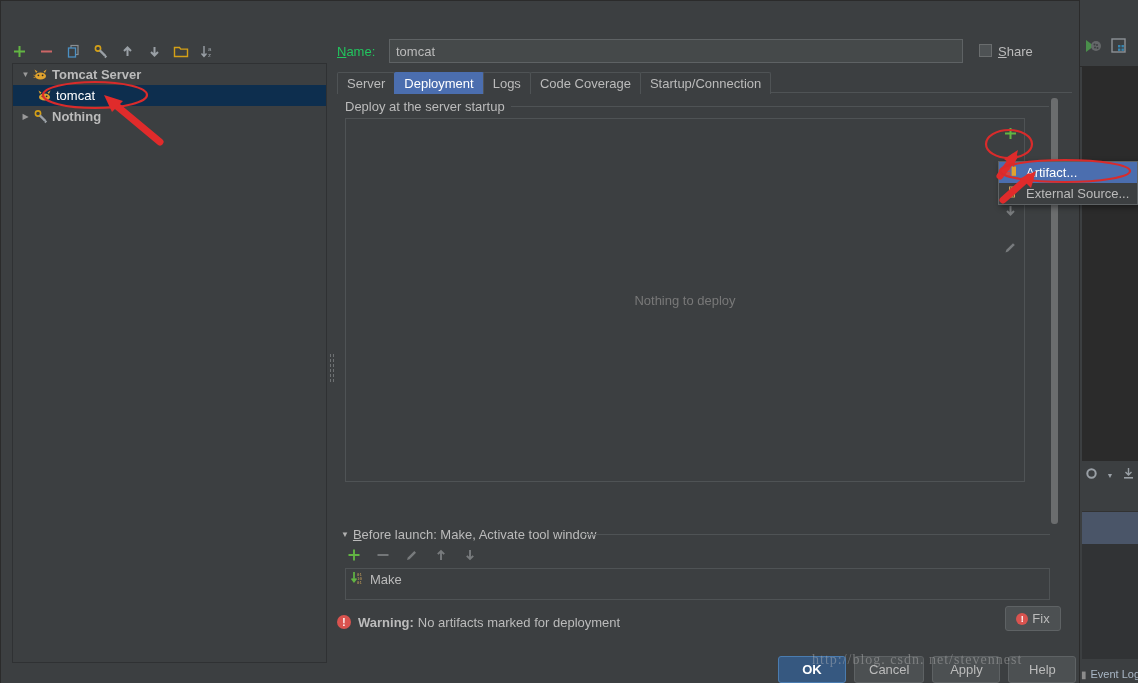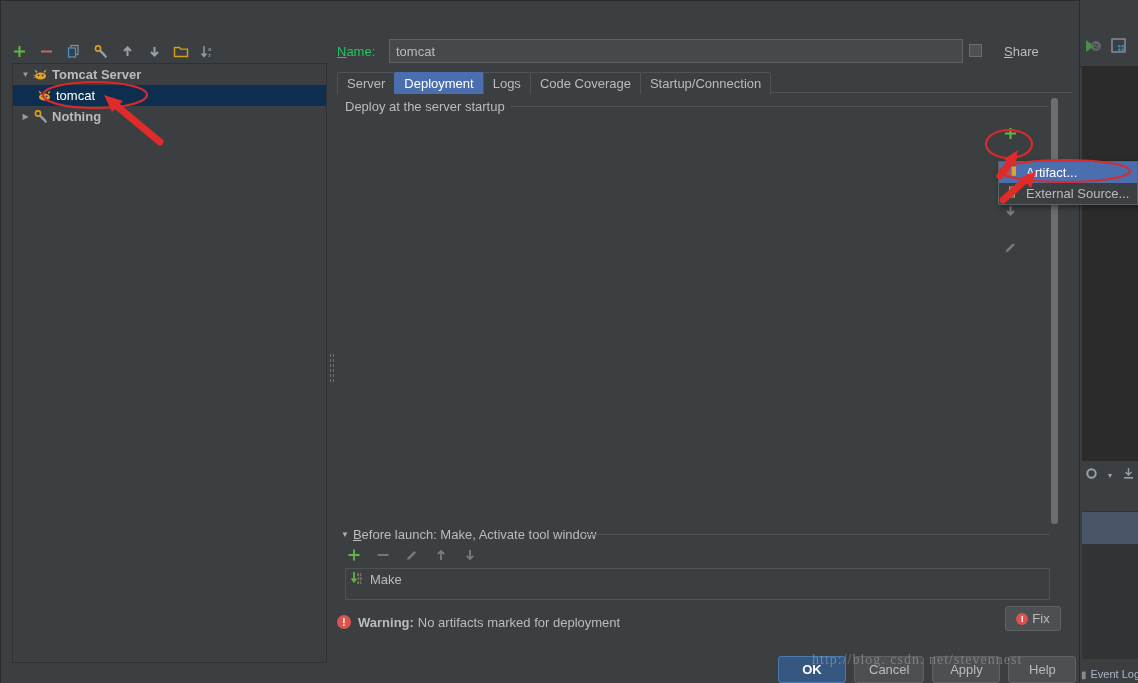--- a/index.html
+++ b/index.html
@@ -60,21 +60,21 @@
       background-image:radial-gradient(#6e7173 40%,transparent 41%);
       background-size:3px 5px;}
 
   
   #right{position:absolute;left:336px;top:0px;width:735px;height:655px;}
   #name-row{position:absolute;left:0px;top:10px;width:735px;height:26px;display:flex;align-items:center;}
   #name-label{width:52px;font-size:13px;color:#22c55e;}
   #name-label u{text-decoration:underline;}
   #name-input{width:574px;height:24px;background:#45494a;border:1px solid #5e6264;box-sizing:border-box;
      color:#bbbbbb;font-size:13px;padding:0 6px;font-family:"Liberation Sans",sans-serif;outline:none;}
-  #share-wrap{display:flex;align-items:flex-start;margin-left:6px;gap:22px;}
+  #share-wrap{display:flex;align-items:flex-start;margin-left:16px;gap:6px;}
   .chk{width:13px;height:13px;background:#4e5254;border:1px solid #6a6d6e;box-sizing:border-box;}
   #share-label{font-size:13px;}
   #share-label u{text-decoration:underline;}
 
   
   #tabs{position:absolute;left:0px;top:44px;width:735px;height:22px;display:flex;align-items:flex-start;}
   .tab{height:22px;padding:0 9px;display:flex;align-items:center;font-size:13px;color:#bbbbbb;
       background:#3c3f41;border:1px solid #4f5355;border-bottom:none;
       border-top-left-radius:2px;border-top-right-radius:2px;box-sizing:border-box;margin-right:-1px;}
   .tab.active{background:#4b6eaf;color:#ffffff;border-color:#4b6eaf;}
@@ -304,20 +304,23 @@
           </div>
         <div class="tab">
             <span>Startup/Connection</span>
           </div>
         <div id="tabs-filler"></div>
       </div>
 
       <div id="deploy-group-line"></div>
       <div id="deploy-group-label">Deploy at the server startup</div>
 
+      <div id="deploy-box">
+        <span id="deploy-empty">Nothing to deploy</span>
+      </div>
 
       <div id="deploy-toolbar">
         <span class="dt-btn">
           <svg width="15" height="15" viewBox="0 0 15 15">
               <path d="M7.5 2 V13 M2 7.5 H13" stroke="#62b543" stroke-width="2"></path>
             </svg>
         </span>
         <span class="dt-btn" style="margin-top:40px;">
           <svg width="15" height="15" viewBox="0 0 15 15">
               <path d="M7.5 3 V11 M4 8 L7.5 11.5 L11 8" stroke="#787b7d" stroke-width="2" fill="none"></path>

